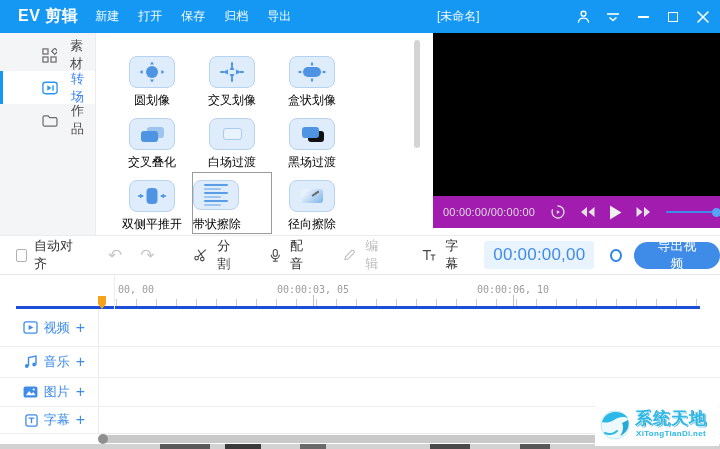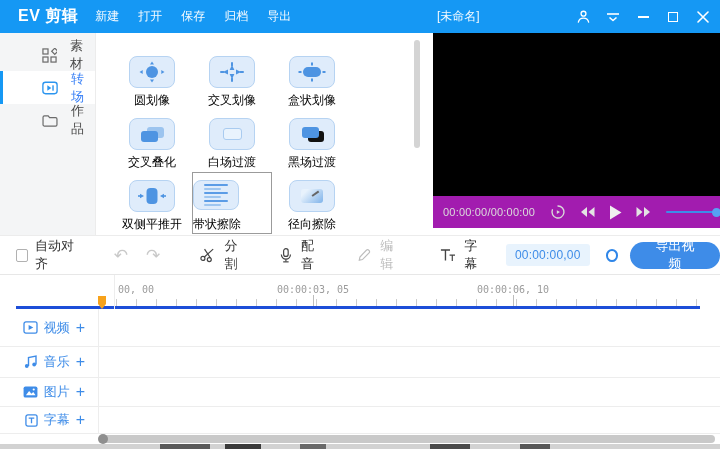--- a/index.html
+++ b/index.html
@@ -65,21 +65,21 @@
     display:flex; align-items:center; font-size:13px; color:#333;
   }
   .chk { display:flex; align-items:center; gap:7px; margin-left:16px; cursor:pointer; }
   .chk .box { width:13px; height:13px; border:1px solid #b1b1b1; border-radius:2px; background:#fff; }
   .histbtn { font-size:17px; color:#c9c9c9; cursor:pointer; font-family:"DejaVu Sans",sans-serif; }
   .undo { margin-left:31px; } .redo { margin-left:18px; }
   .tool { display:flex; align-items:center; gap:9px; cursor:pointer; }
   .tool.split { margin-left:40px; } .tool.dub { margin-left:32px; }
   .tool.edit { margin-left:32px; color:#bdbdbd; } .tool.subtitle { margin-left:36px; }
   .tool.clear { margin-left:40px; }
-  .timechip { margin-left:18px; background:#e8f3fd; color:#3e8ce8; font-size:12px; padding:4px 9px; border-radius:3px; letter-spacing:.2px; }
+  .timechip { margin-left:18px; background:#e8f3fd; color:#3e8ce8; font-size:17px; padding:4px 9px; border-radius:3px; letter-spacing:.2px; }
   .ring { width:13px; height:13px; border:2px solid #2f86e8; border-radius:50%; margin-left:16px; cursor:pointer; }
   .export-btn { margin-left:12px; background:#3e8ce8; color:#fff; font-size:13px; height:27px; padding:0 21px; border:none; border-radius:14px; display:flex; align-items:center; cursor:pointer; }
   
   .ruler { position:absolute; top:275px; left:16px; width:684px; height:34px; border-bottom:3px solid #1d4ed8; }
   .ruler .lcol { position:absolute; left:0; top:0; width:99px; height:34px; border-right:1px solid #ededed; }
   .ruler-label { position:absolute; top:9px; font-size:10px; color:#9c9c9c; font-family:"DejaVu Sans Mono",monospace; white-space:nowrap; }
   .rl0 { left:102px; } .rl1 { left:297px; transform:translateX(-50%); } .rl2 { left:497px; transform:translateX(-50%); }
   .ticks { position:absolute; left:100px; right:0; bottom:0; height:7px;
     background:repeating-linear-gradient(to right,#cdcdcd 0 1px,transparent 1px 20px); }
   .tick-tall { position:absolute; bottom:0; width:1px; height:11px; background:#bdbdbd; }
@@ -427,14 +427,26 @@
   <div class="hscroll-knob"></div>
 
   <div class="taskbar">
     <i style="left:160px;width:50px;background:#5a5a5a;"></i>
     <i style="left:225px;width:36px;background:#3a3a3a;"></i>
     <i style="left:300px;width:26px;background:#6a6a6a;"></i>
     <i style="left:430px;width:40px;background:#4a4a4a;"></i>
     <i style="left:520px;width:30px;background:#585858;"></i>
   </div>
 
+  <div class="wm">
+    <svg width="36" height="36" viewBox="0 0 36 36">
+      <circle cx="18" cy="19" r="14" fill="#eef9fd" stroke="#bfe9f7" stroke-width="1"></circle>
+      <path d="M5 16 a14 12 0 0 1 26 -4 c-4 -2 -10 -1 -14 2 c-5 3 -9 3 -12 2 Z" fill="#2cb9e8"></path>
+      <path d="M31 14 c2 6 -1 13 -8 16 c3 -4 4 -9 2 -13 Z" fill="#24a9d8"></path>
+      <path d="M8 27 c4 2 9 1 12 -2" fill="none" stroke="#2cb9e8" stroke-width="2" stroke-linecap="round"></path>
+    </svg>
+    <div class="wm-txt">
+      <span class="wm-title">系统天地</span>
+      <span class="wm-site">XiTongTianDi.net</span>
+    </div>
+  </div>
 
 </div>
 
 </body></html>

